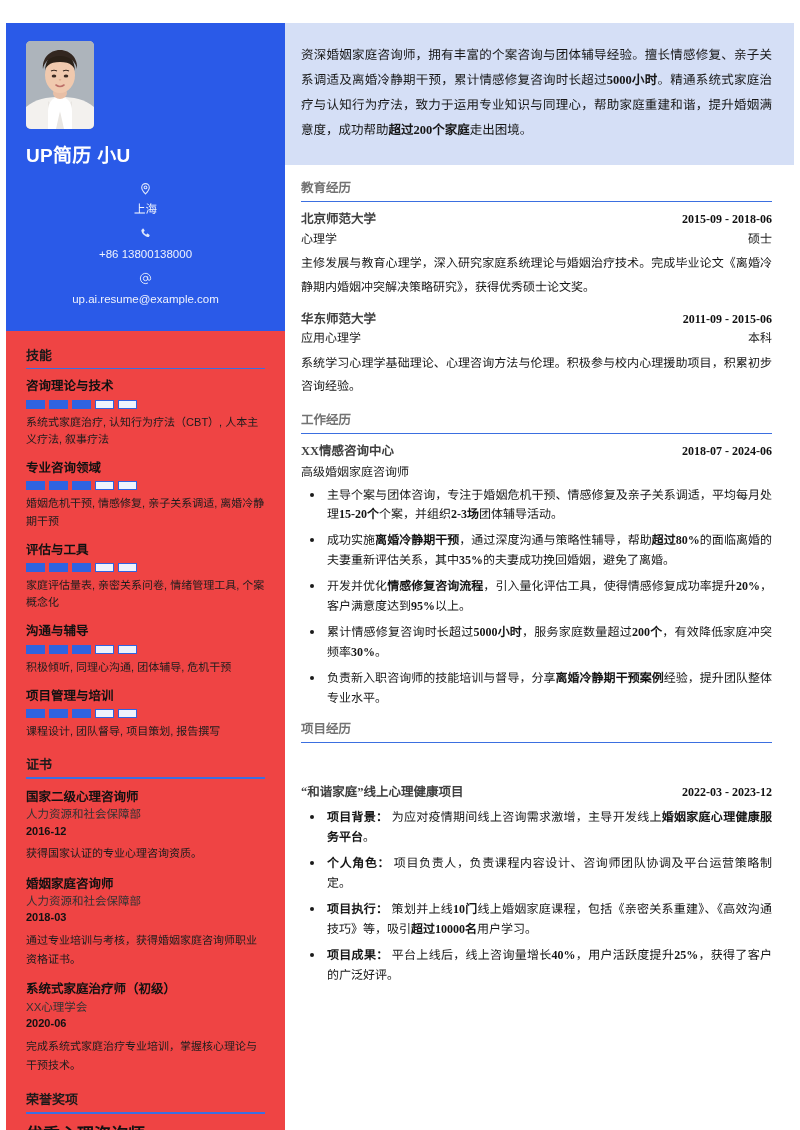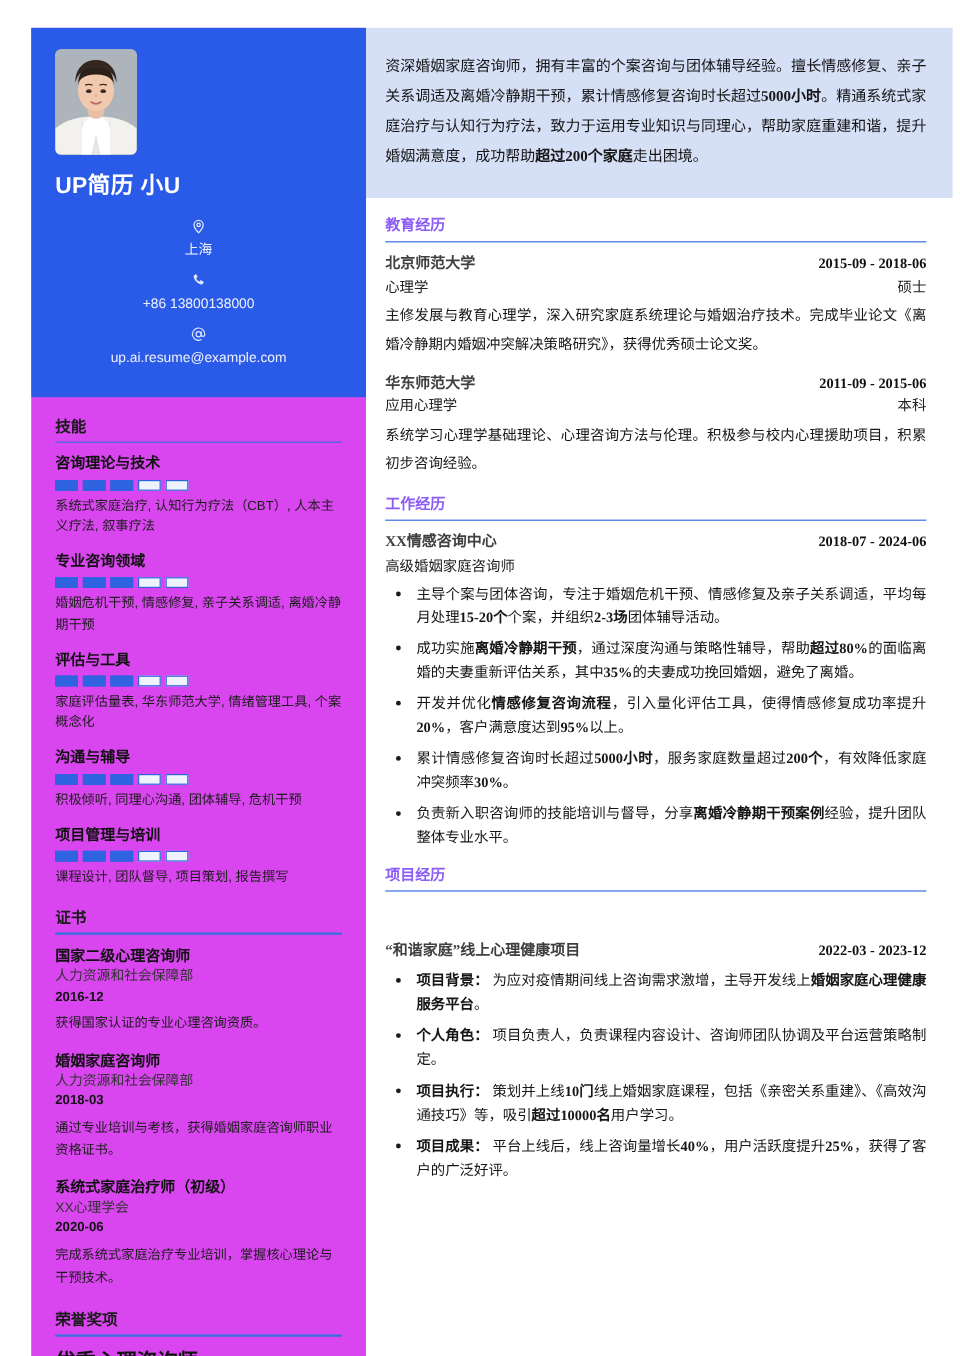--- a/index.html
+++ b/index.html
@@ -26,24 +26,23 @@
     height: 1107px;
     display: flex;
     overflow: hidden;
     background: #ffffff;
   }
 
   
   .sidebar {
     width: 279px;
     flex: 0 0 279px;
-    background: #d946ef;
+    background: #ef4444;
     position: relative;
     overflow: hidden;
-    margin-left: 20px;
   }
   .sidebar-head {
     background: #2a5ae8;
     padding: 18px 20px 24px 20px;
     color: #ffffff;
   }
   .photo {
     width: 68px;
     height: 88px;
     border-radius: 5px;
@@ -180,21 +179,21 @@
     color: #161616;
     text-align: justify;
   }
   .summary b { font-weight: bold; }
 
   .main-body { padding: 14px 22px 0 16px; }
   .m-section { margin-bottom: 12px; }
   .m-title {
     font-size: 12.5px;
     font-weight: bold;
-    color: #8b5cf6;
+    color: #737373;
     margin: 0 0 3px 0;
     line-height: 1.5;
   }
   .m-rule {
     height: 1.6px;
     background: #3b6fe0;
     margin-bottom: 8px;
     width: 100%;
   }
   .entry { margin-bottom: 11px; }
@@ -360,21 +359,21 @@
 
           <div class="skill-block">
             <div class="skill-name">评估与工具</div>
             <div class="rating">
               <span class="pip on"></span>
               <span class="pip on"></span>
               <span class="pip on"></span>
               <span class="pip"></span>
               <span class="pip"></span>
             </div>
-            <div class="skill-desc">家庭评估量表, 华东师范大学, 情绪管理工具, 个案概念化</div>
+            <div class="skill-desc">家庭评估量表, 亲密关系问卷, 情绪管理工具, 个案概念化</div>
           </div>
 
           <div class="skill-block">
             <div class="skill-name">沟通与辅导</div>
             <div class="rating">
               <span class="pip on"></span>
               <span class="pip on"></span>
               <span class="pip on"></span>
               <span class="pip"></span>
               <span class="pip"></span>

